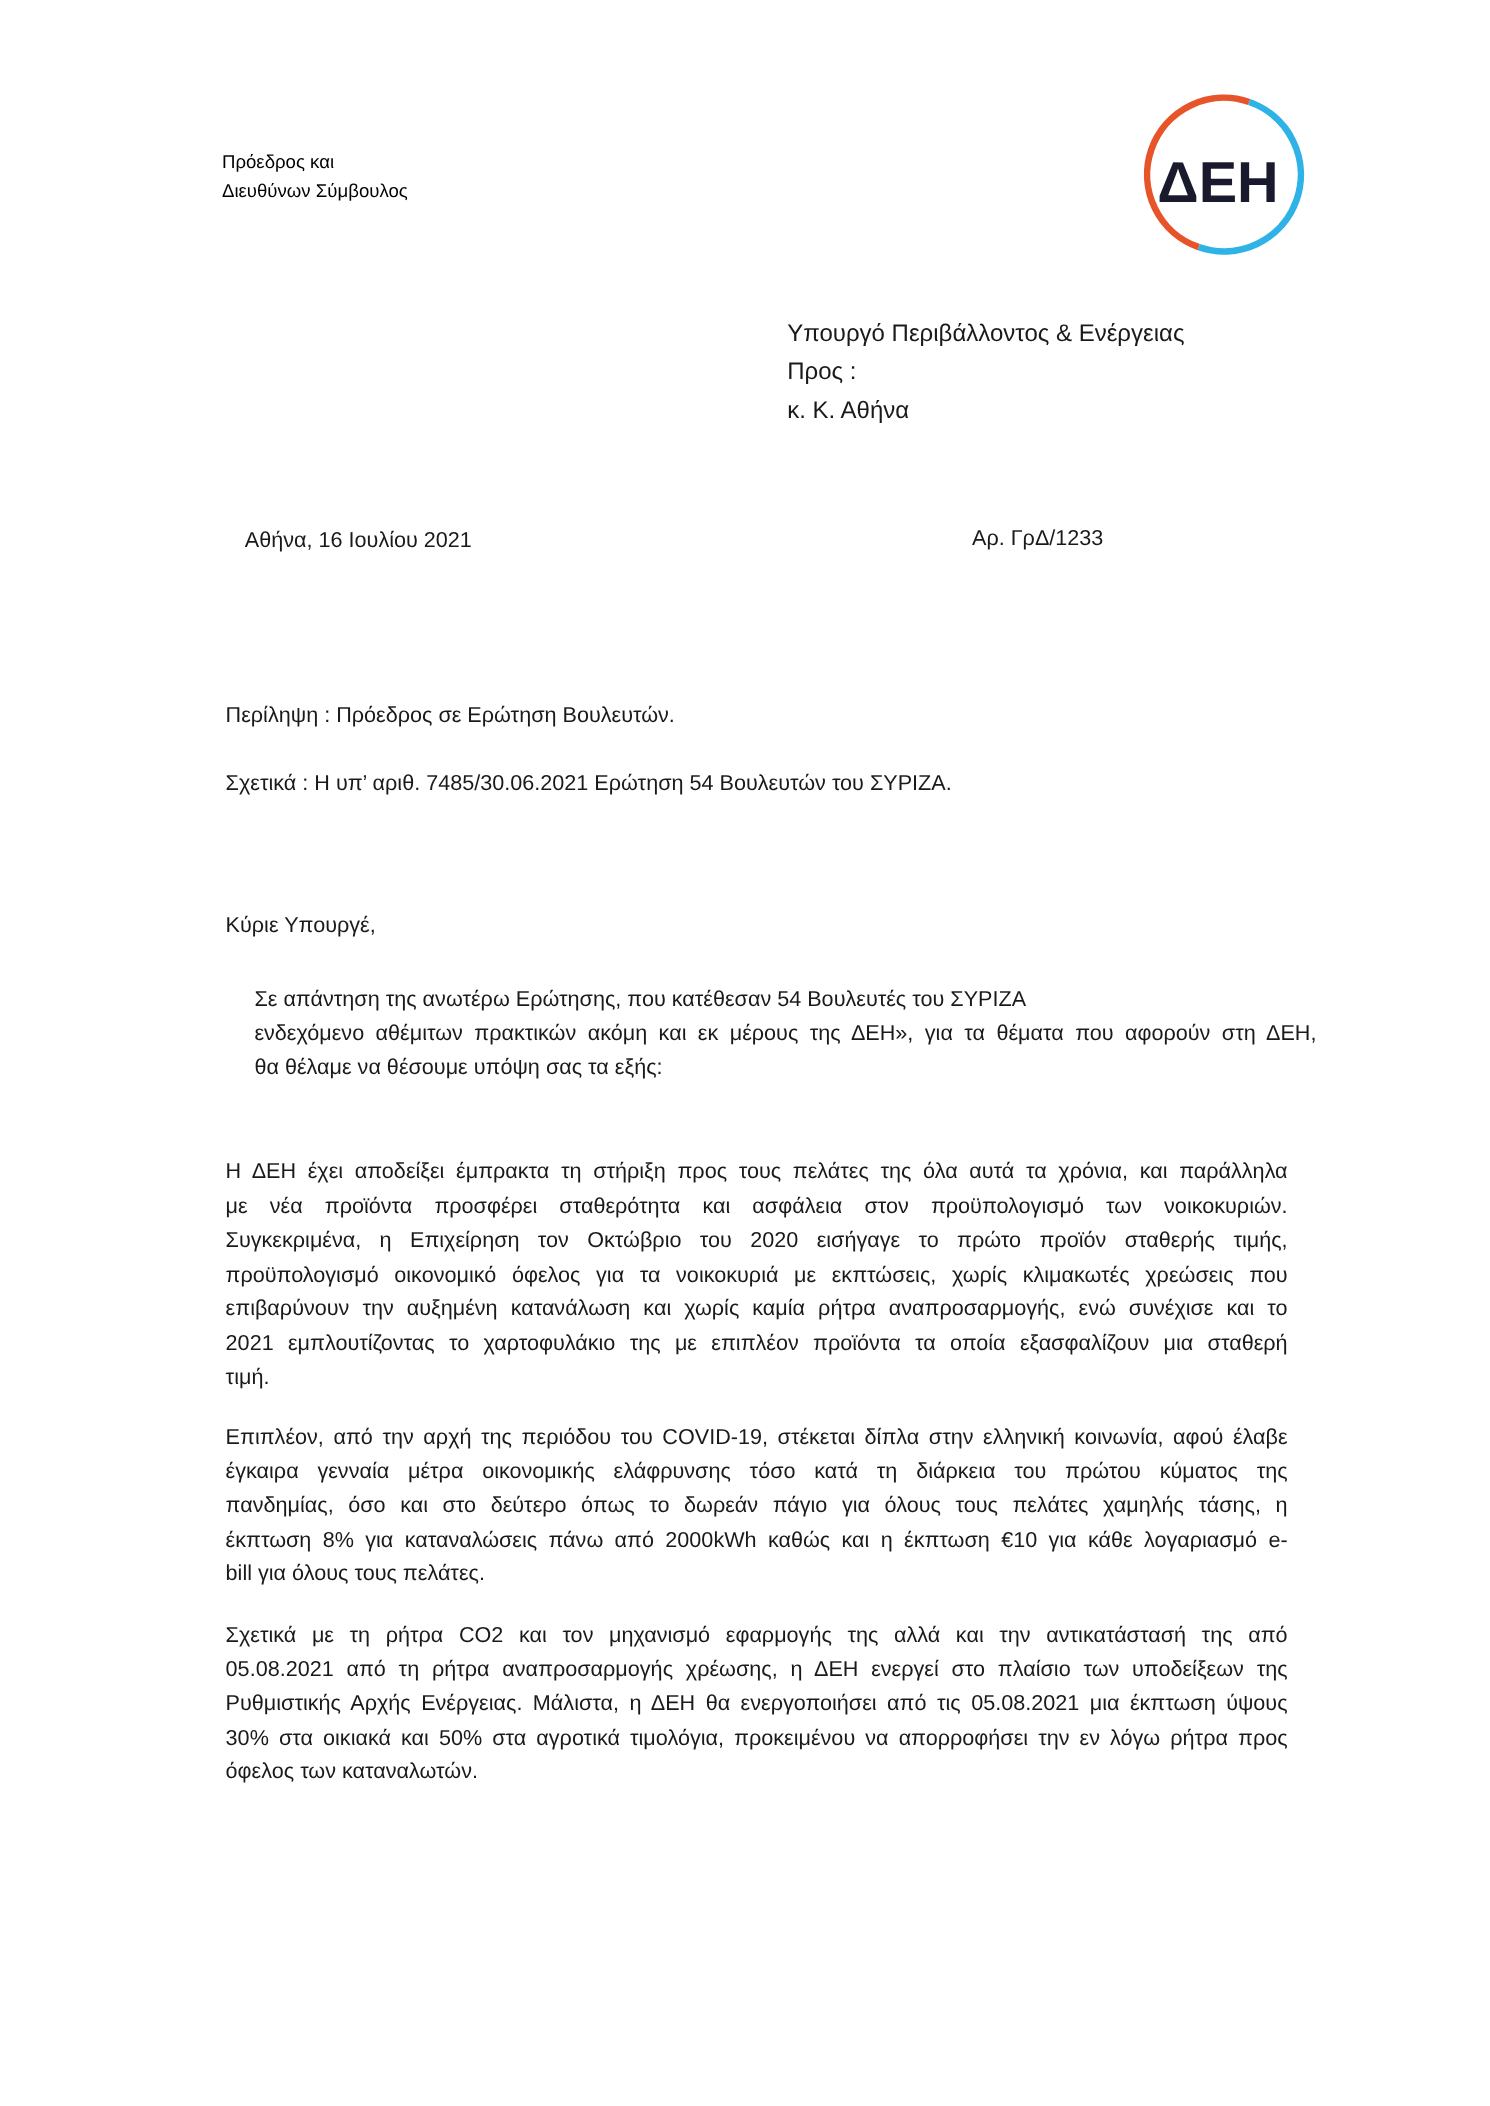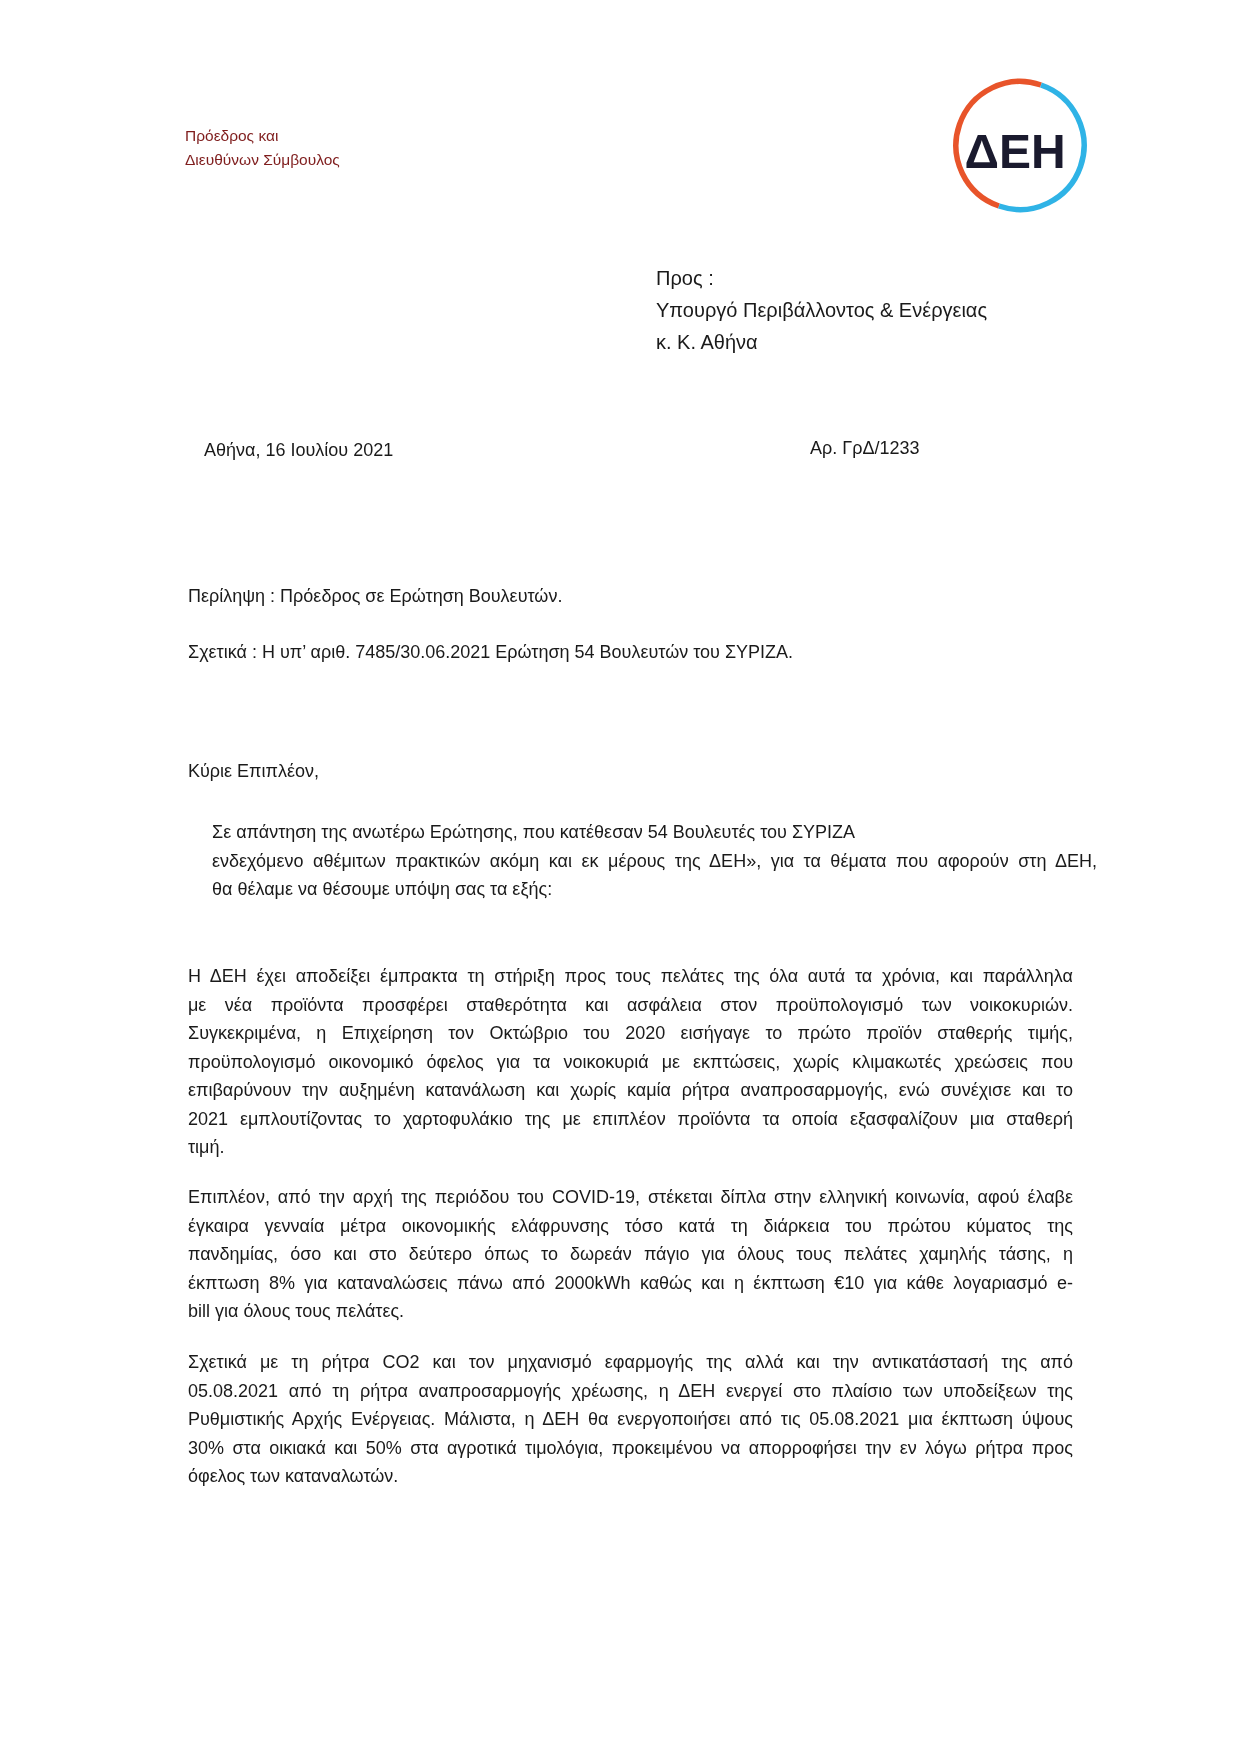--- a/index.html
+++ b/index.html
@@ -2,21 +2,21 @@
 <html><head>
 <meta charset="utf-8">
 <style>
   html, body { margin: 0; padding: 0; background: #ffffff; }
   body {
     width: 1242px; height: 1755px; position: relative; overflow: hidden;
     font-family: "Liberation Sans", "DejaVu Sans", sans-serif;
     color: #1a1a1a;
   }
   .abs { position: absolute; }
-  .sender { left: 185px; top: 124px; font-size: 15.5px; line-height: 24px; color: #7f1d1d; }
+  .sender { left: 185px; top: 124px; font-size: 15.5px; line-height: 24px; color: #000000; }
   .logo { left: 935px; top: 78px; width: 160px; height: 138px; }
   .recipient { left: 656px; top: 262px; font-size: 20px; line-height: 32px; }
   .date { left: 204px; top: 440px; font-size: 18px; }
   .ref { left: 810px; top: 438px; font-size: 18px; }
   .summary { left: 188px; top: 586px; font-size: 18px; }
   .related { left: 188px; top: 642px; font-size: 18px; }
   .greeting { left: 188px; top: 761px; font-size: 18px; }
   .para { left: 188px; width: 885px; font-size: 18px; line-height: 28.5px; }
   .para .line { display: block; white-space: nowrap; text-align: justify; text-align-last: justify; }
   .para .line.last { text-align-last: left; }
@@ -36,32 +36,32 @@
 
 <div class="abs logo">
   <svg width="160" height="138" viewBox="0 0 160 138">
     <path id="ring-left" d="M 106 7 A 62 62 0 1 0 64 128" fill="none" stroke-width="5.5" stroke="#e8542a"></path>
     <path id="ring-right" d="M 106 7 A 62 62 0 0 1 64 128" fill="none" stroke-width="5.5" stroke="#2fb3e6"></path>
     <text id="logo-text" x="80" y="90" text-anchor="middle" font-family="'Liberation Sans', sans-serif" font-weight="bold" font-size="48" fill="#1a1a2e">ΔΕΗ</text>
   </svg>
 </div>
 
 <div class="abs recipient">
+  <div>Υπουργό Περιβάλλοντος &amp; Ενέργειας</div>
   <div>Προς :</div>
-  <div>Υπουργό Περιβάλλοντος &amp; Ενέργειας</div>
   <div>κ. Κ. Αθήνα</div>
 </div>
 
 <div class="abs date">Αθήνα, 16 Ιουλίου 2021</div>
 <div class="abs ref">Αρ. ΓρΔ/1233</div>
 
 <div class="abs summary">Περίληψη : Πρόεδρος σε Ερώτηση  Βουλευτών.</div>
 <div class="abs related">Σχετικά : Η υπ’ αριθ. 7485/30.06.2021  Ερώτηση 54 Βουλευτών του ΣΥΡΙΖΑ.</div>
 
-<div class="abs greeting">Κύριε Επιπλέον,</div>
+<div class="abs greeting">Κύριε Υπουργέ,</div>
 
 <div class="abs para p1">
   <span class="line first">Σε απάντηση της ανωτέρω Ερώτησης, που κατέθεσαν 54 Βουλευτές του ΣΥΡΙΖΑ</span>
   <span class="line">ενδεχόμενο αθέμιτων πρακτικών ακόμη και εκ μέρους της ΔΕΗ», για τα θέματα που αφορούν στη ΔΕΗ,</span>
   <span class="line last">θα  θέλαμε να θέσουμε υπόψη σας τα εξής:</span>
 </div>
 
 <div class="abs para p2">
   <span class="line">Η ΔΕΗ έχει αποδείξει έμπρακτα τη στήριξη προς τους πελάτες της όλα αυτά τα χρόνια, και παράλληλα</span>
   <span class="line">με νέα προϊόντα προσφέρει σταθερότητα και ασφάλεια στον προϋπολογισμό των νοικοκυριών.</span>

